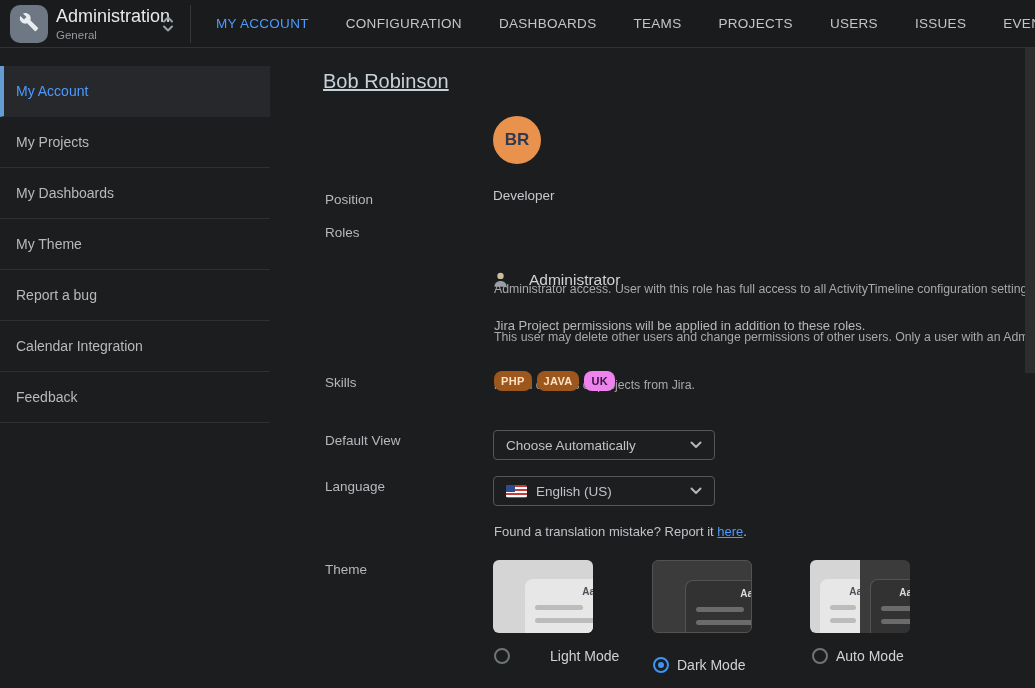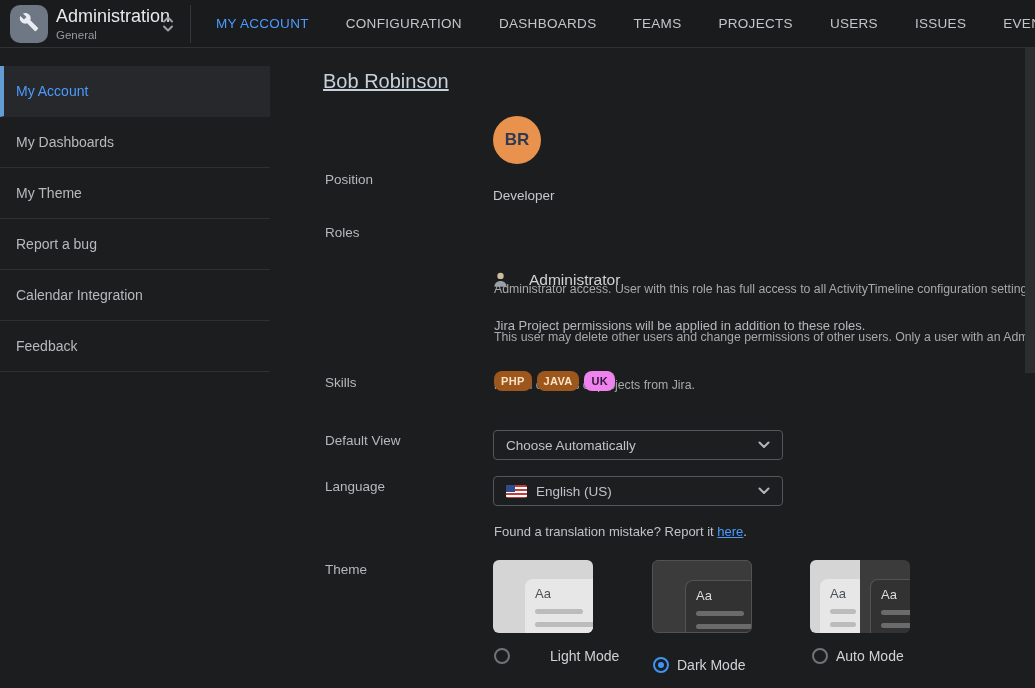--- a/index.html
+++ b/index.html
@@ -44,41 +44,41 @@
   .role-name { font-size:15.5px; color:#d3d3d3; }
   .role-desc { position:absolute; left:494px; top:249px; width:1400px; font-size:12.3px;
                line-height:16px; color:#a8a8a8; white-space:pre; }
   .role-note { position:absolute; left:494px; top:318px; font-size:13px; color:#b5b8bc; }
 
   .skills { position:absolute; left:494px; top:371px; display:flex; gap:5px; }
   .badge { font-size:11px; font-weight:bold; padding:4px 7px; border-radius:8px; letter-spacing:.3px; }
   .badge-orange { background:#9d571d; color:#fbe3c4; }
   .badge-pink { background:#ee83ee; color:#33143a;text-align:right; }
 
-  .select { position:absolute; left:493px; width:290px; height:30px; border:1px solid #53565b;
+  .select { position:absolute; left:493px; width:222px; height:30px; border:1px solid #53565b;
             border-radius:4px; background:#1d1e20; display:flex; align-items:center;
             padding:0 12px; font-size:13.5px; color:#bfc3c8; cursor:pointer; }
   .select .sel-text { flex:1; }
   .select .chev { margin-left:auto; display:flex; }
   .flag { width:21px; height:13px; margin-right:9px; border-radius:2px; overflow:hidden; position:relative; flex:none;
           background:repeating-linear-gradient(#c23b38 0 2px, #ffffff 2px 4px); }
   .flag::after { content:""; position:absolute; left:0; top:0; width:9px; height:7px; background:#2d4b8f; }
 
   .trans-note { position:absolute; left:494px; top:524px; font-size:13px; color:#bfc3c8; }
   .trans-note a { color:#4c9aff; text-decoration:underline; cursor:pointer; }
 
   
   .theme-card { position:absolute; top:560px; width:100px; height:73px; border-radius:6px; overflow:hidden; cursor:pointer; }
   .tc-light { left:493px; background:#d5d5d5; }
   .tc-dark  { left:652px; background:#3b3b3b; border:1px solid #525252; }
   .tc-auto  { left:810px; }
   .inner-panel { position:absolute; left:32px; top:19px; right:-2px; bottom:-2px; border-radius:8px 0 0 0; padding:7px 0 0 10px; }
   .inner-light { background:#e7e7e7; }
   .inner-dark { background:#323232; border:1px solid #535353; border-right:none; border-bottom:none; }
-  .aa { font-size:13px; font-weight:normal; }
+  .aa { font-size:10px; font-weight:bold;text-align:right; }
   .aa-dark-text { color:#4b5157; }
   .aa-light-text { color:#dcdcdc; }
   .bar { height:5px; border-radius:3px; margin-top:8px; }
   .bar-light { background:#bcbcbc; }
   .bar-dark { background:#6b6b6b; }
   .half { position:absolute; top:0; bottom:0; width:50px; overflow:hidden; }
   .half-l { left:0; background:#d5d5d5; }
   .half-r { left:50px; background:#3b3b3b; }
   .half .inner-panel { left:10px; }
 
@@ -130,32 +130,33 @@
       <a>PROJECTS</a>
       <a>USERS</a>
       <a>ISSUES</a>
       <a>EVENTS</a>
 
     </nav>
   </div>
 
   <div class="sidebar">
     <div class="side-item active">My Account</div>
+    <div class="side-item">My Projects</div>
     <div class="side-item">My Dashboards</div>
     <div class="side-item">My Theme</div>
     <div class="side-item">Report a bug</div>
     <div class="side-item">Calendar Integration</div>
     <div class="side-item">Feedback</div>
   </div>
 
   <div class="page-title">Bob Robinson</div>
 
   <div class="avatar">BR</div>
 
-  <div class="field-label" style="top:172px">Position</div>
+  <div class="field-label" style="top:192px">Position</div>
   <div class="field-value" style="top:188px">Developer</div>
 
   <div class="field-label" style="top:225px">Roles</div>
   <div class="role-line">
     <span>
       <svg viewBox="0 0 16 16" width="17" height="17">
           <circle cx="8" cy="4.6" r="3" fill="#cdbd9c"></circle>
           <path d="M2.3 14.5c0-3.2 2.6-5.2 5.7-5.2s5.7 2 5.7 5.2v.4H2.3z" fill="#989fa7"></path>
         </svg>
     </span>

